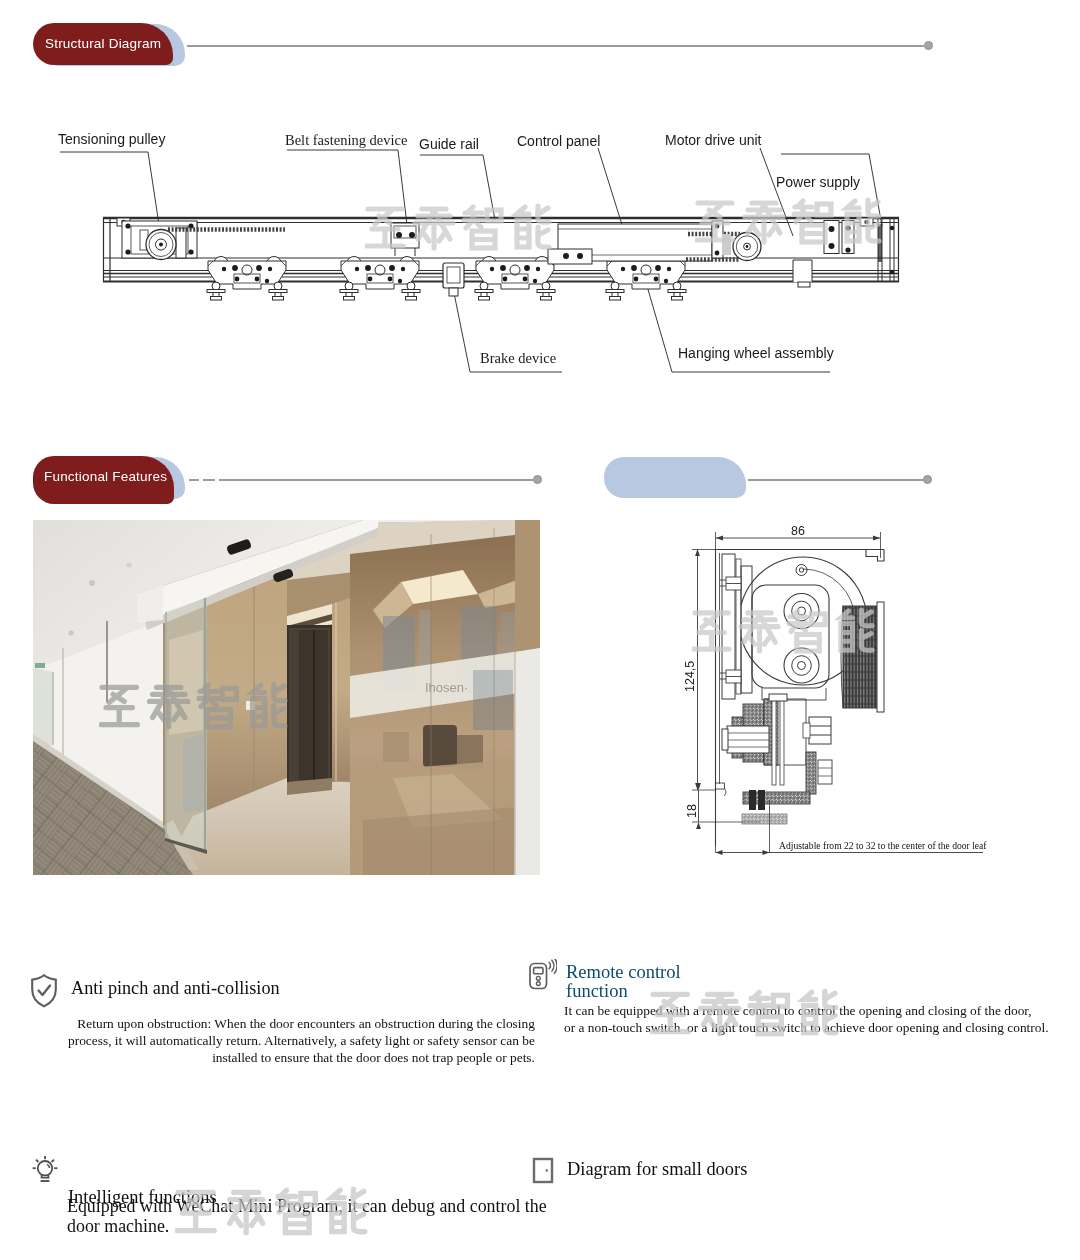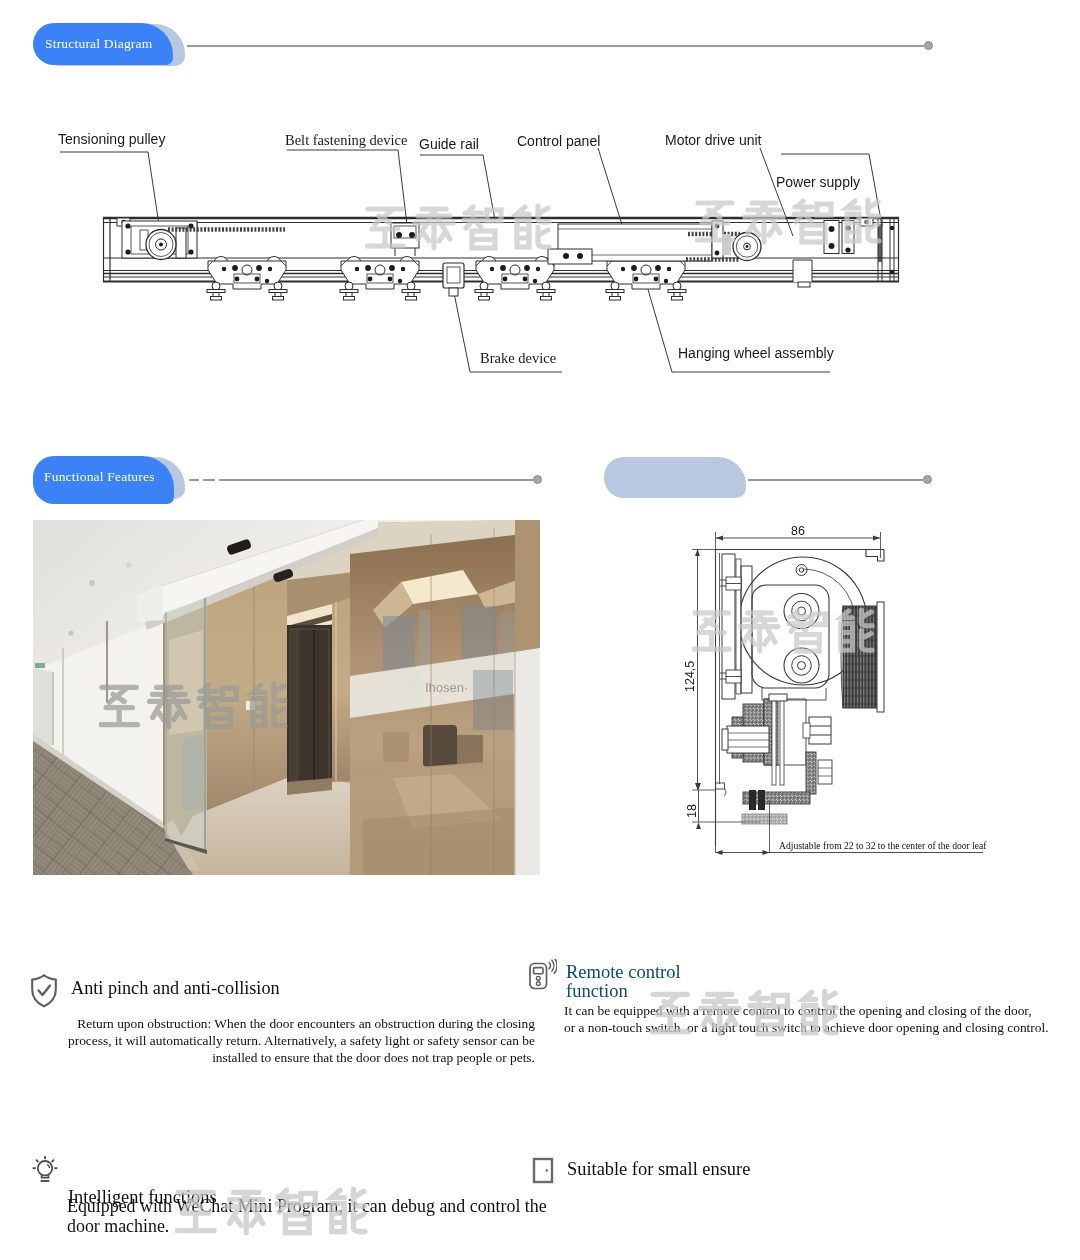--- a/index.html
+++ b/index.html
@@ -1,20 +1,20 @@
 <!DOCTYPE html>
 <html><head>
 <meta charset="utf-8">
 <style>
   html,body{margin:0;padding:0;background:#ffffff;}
   #page{position:relative;width:1080px;height:1260px;background:#ffffff;overflow:hidden;
         font-family:"Liberation Sans",sans-serif;}
   .abs{position:absolute;}
-  .pill{position:absolute;background:#3b82f6;color:#ffffff;white-space:nowrap;
-        font-size:13.5px;letter-spacing:0.2px;font-family:Liberation Serif, serif;}
+  .pill{position:absolute;background:#7f1d1d;color:#ffffff;white-space:nowrap;
+        font-size:13.5px;letter-spacing:0.2px;}
   .pill-echo{position:absolute;background:#b7c8e0;}
   .hline{position:absolute;background:#9b9b9b;height:1.5px;}
   .dot{position:absolute;width:9px;height:9px;border-radius:50%;background:#a5a5a5;border:1px solid #8e8e8e;box-sizing:border-box;}
   .serif{font-family:"Liberation Serif",serif;}
   .wm{position:absolute;opacity:0.72;}
 </style>
 </head>
 <body>
 <div id="page">
 
@@ -488,21 +488,21 @@
 
 <div class="abs serif" style="left:68px;top:1159px;font-size:18.4px;color:#0f0f0f;margin-top:28px;">Intelligent functions</div>
 
 <div class="abs serif" style="left:67px;top:1196px;font-size:17.9px;line-height:20px;color:#111;white-space:nowrap;">Equipped with WeChat Mini Program, it can debug and control the<br>door machine.</div>
 
 <svg class="abs" style="left:532px;top:1157px;" width="22" height="27" viewBox="0 0 22 27">
   <rect x="2" y="2" width="18" height="23" fill="none" stroke="#6b6b6b" stroke-width="2.4"></rect>
   <circle cx="14.8" cy="13.5" r="1.2" fill="#6b6b6b"></circle>
 </svg>
 
-<div class="abs serif" style="left:567px;top:1159px;font-size:18.4px;color:#0f0f0f;">Suitable for small ensure</div>
+<div class="abs serif" style="left:567px;top:1159px;font-size:18.4px;color:#0f0f0f;">Diagram for small doors</div>
 
 
 <svg width="0" height="0" style="position:absolute">
   <defs>
     <g id="wmark" fill="none" stroke-linecap="round">
 
       <g>
         <path d="M3 6 H37"></path>
         <path d="M26 8 L10 21"></path>
         <path d="M14 13 L25 20"></path>

